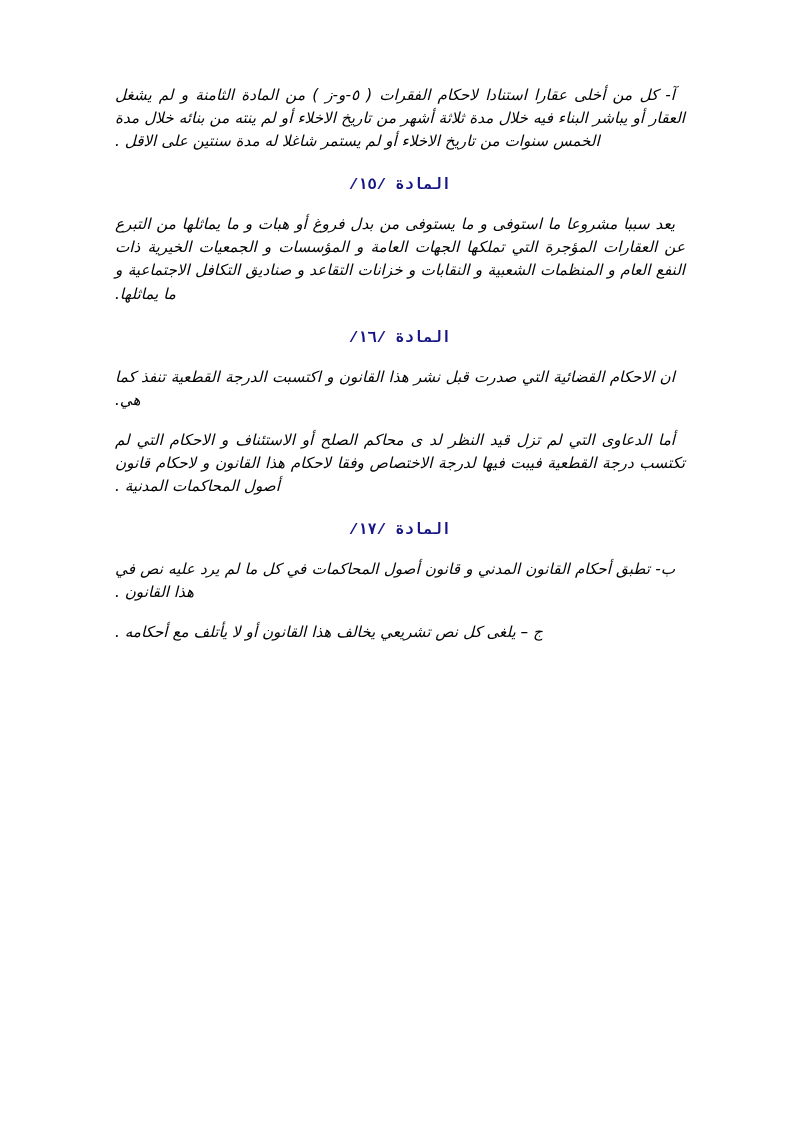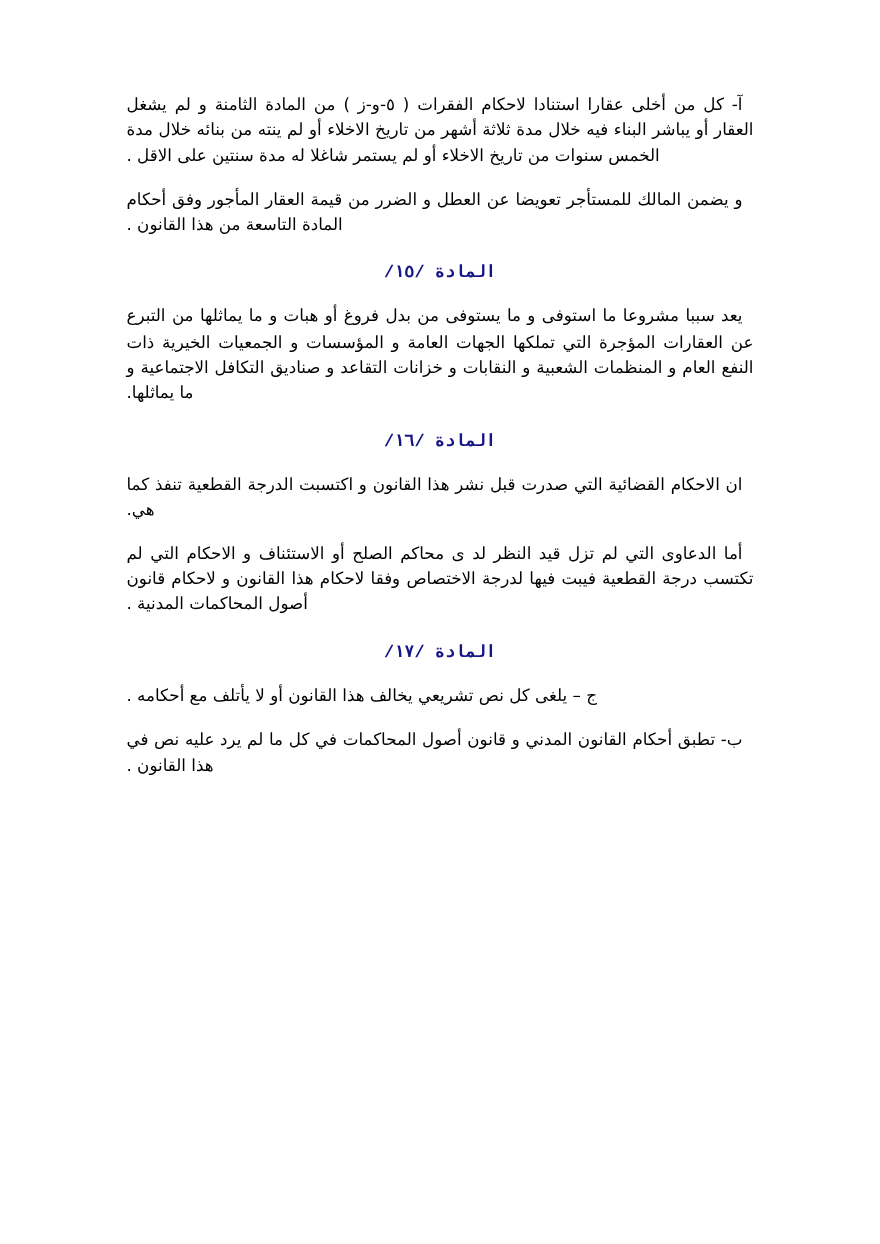--- a/index.html
+++ b/index.html
@@ -30,20 +30,21 @@
     font-size: 15.2px;
     line-height: 1.52;
     color: #000000;
     text-align: justify;
     text-align-last: left;
     direction: rtl;
     margin: 0 0 17px 0;
     text-indent: 10px;
     -webkit-hyphens: none;
     hyphens: none;
+    font-style: italic;
   }
   .para.last-center {
     text-align-last: left;
   }
   .heading {
     font-family: Liberation Mono, monospace;
     font-size: 15.4px;
     font-weight: bold;
     color: #151585;
     text-align: center;
@@ -53,35 +54,34 @@
   }
 </style>
 </head>
 <body>
 
 <div class="page">
   <div class="content">
 
     <p class="para">آ- كل من أخلى عقارا استنادا لاحكام الفقرات ( ٥-و-ز ) من المادة الثامنة و لم يشغل العقار أو يباشر البناء فيه خلال مدة ثلاثة أشهر من تاريخ الاخلاء أو لم ينته من بنائه خلال مدة الخمس سنوات من تاريخ الاخلاء أو لم يستمر شاغلا له مدة سنتين على الاقل .</p>
 
-    <p class="para">و يضمن المالك للمستأجر تعويضا عن العطل و الضرر من قيمة العقار المأجور وفق أحكام المادة التاسعة من هذا القانون .</p>
 
 
 
     <div class="heading">المادة /١٥/</div>
 
     <p class="para">يعد سببا مشروعا ما استوفى و ما يستوفى من بدل فروغ أو هبات و ما يماثلها من التبرع عن العقارات المؤجرة التي تملكها الجهات العامة و المؤسسات و الجمعيات الخيرية ذات النفع العام و المنظمات الشعبية و النقابات و خزانات التقاعد و صناديق التكافل الاجتماعية و ما يماثلها.</p>
 
     <div class="heading">المادة /١٦/</div>
 
     <p class="para">ان الاحكام القضائية التي صدرت قبل نشر هذا القانون و اكتسبت الدرجة القطعية تنفذ كما هي.</p>
 
     <p class="para">أما الدعاوى التي لم تزل قيد النظر لد ى محاكم الصلح أو الاستئناف و الاحكام التي لم تكتسب درجة القطعية فيبت فيها لدرجة الاختصاص وفقا لاحكام هذا القانون و لاحكام قانون أصول المحاكمات المدنية .</p>
 
     <div class="heading">المادة /١٧/</div>
 
 
+    <p class="para">ب- تطبق أحكام القانون المدني و قانون أصول المحاكمات في كل ما لم يرد عليه نص في هذا القانون .</p>
+
     <p class="para last-center">ج – يلغى كل نص تشريعي يخالف هذا القانون أو لا يأتلف مع أحكامه .</p>
-
-    <p class="para">ب- تطبق أحكام القانون المدني و قانون أصول المحاكمات في كل ما لم يرد عليه نص في هذا القانون .</p>
 
   </div>
 </div>
 
 </body></html>

